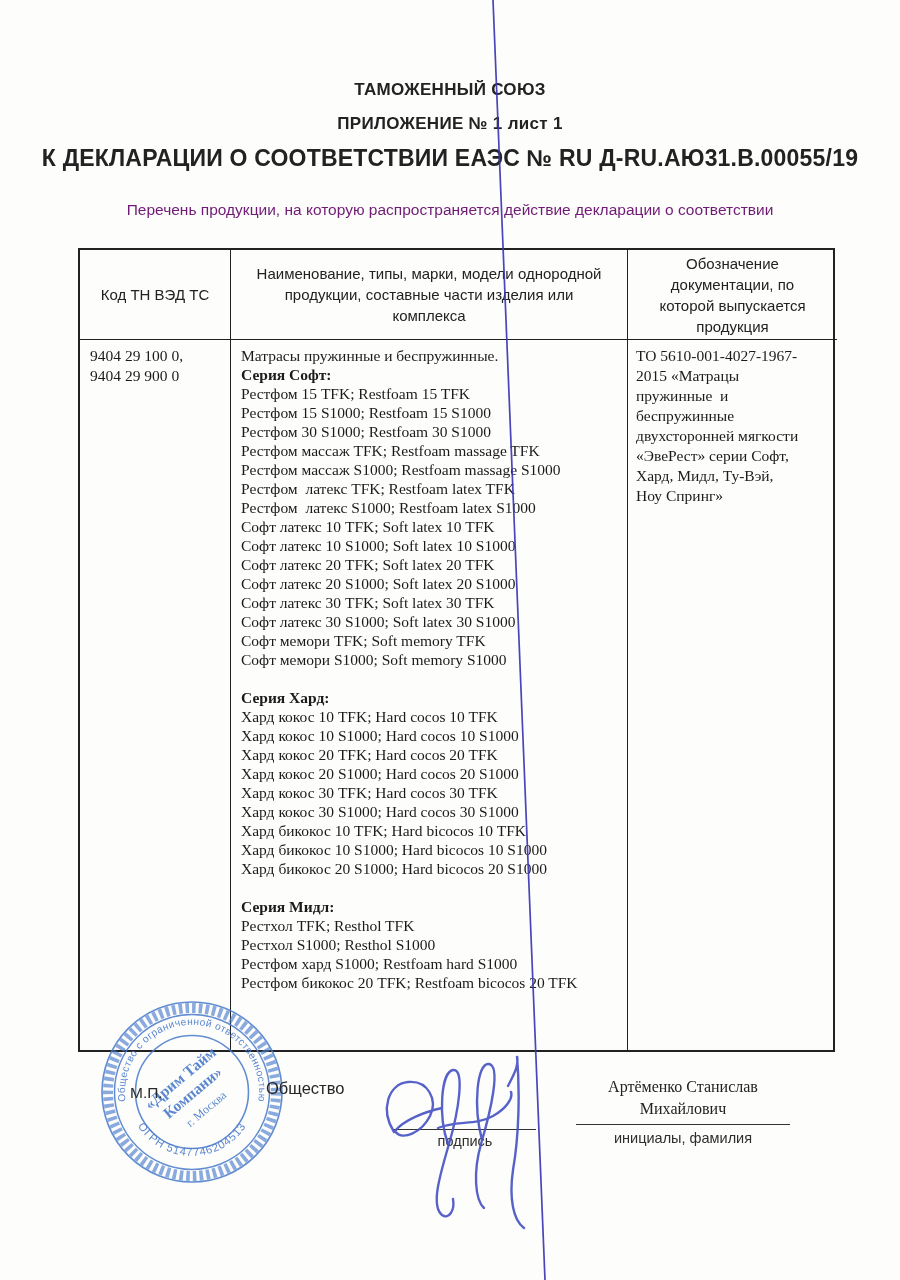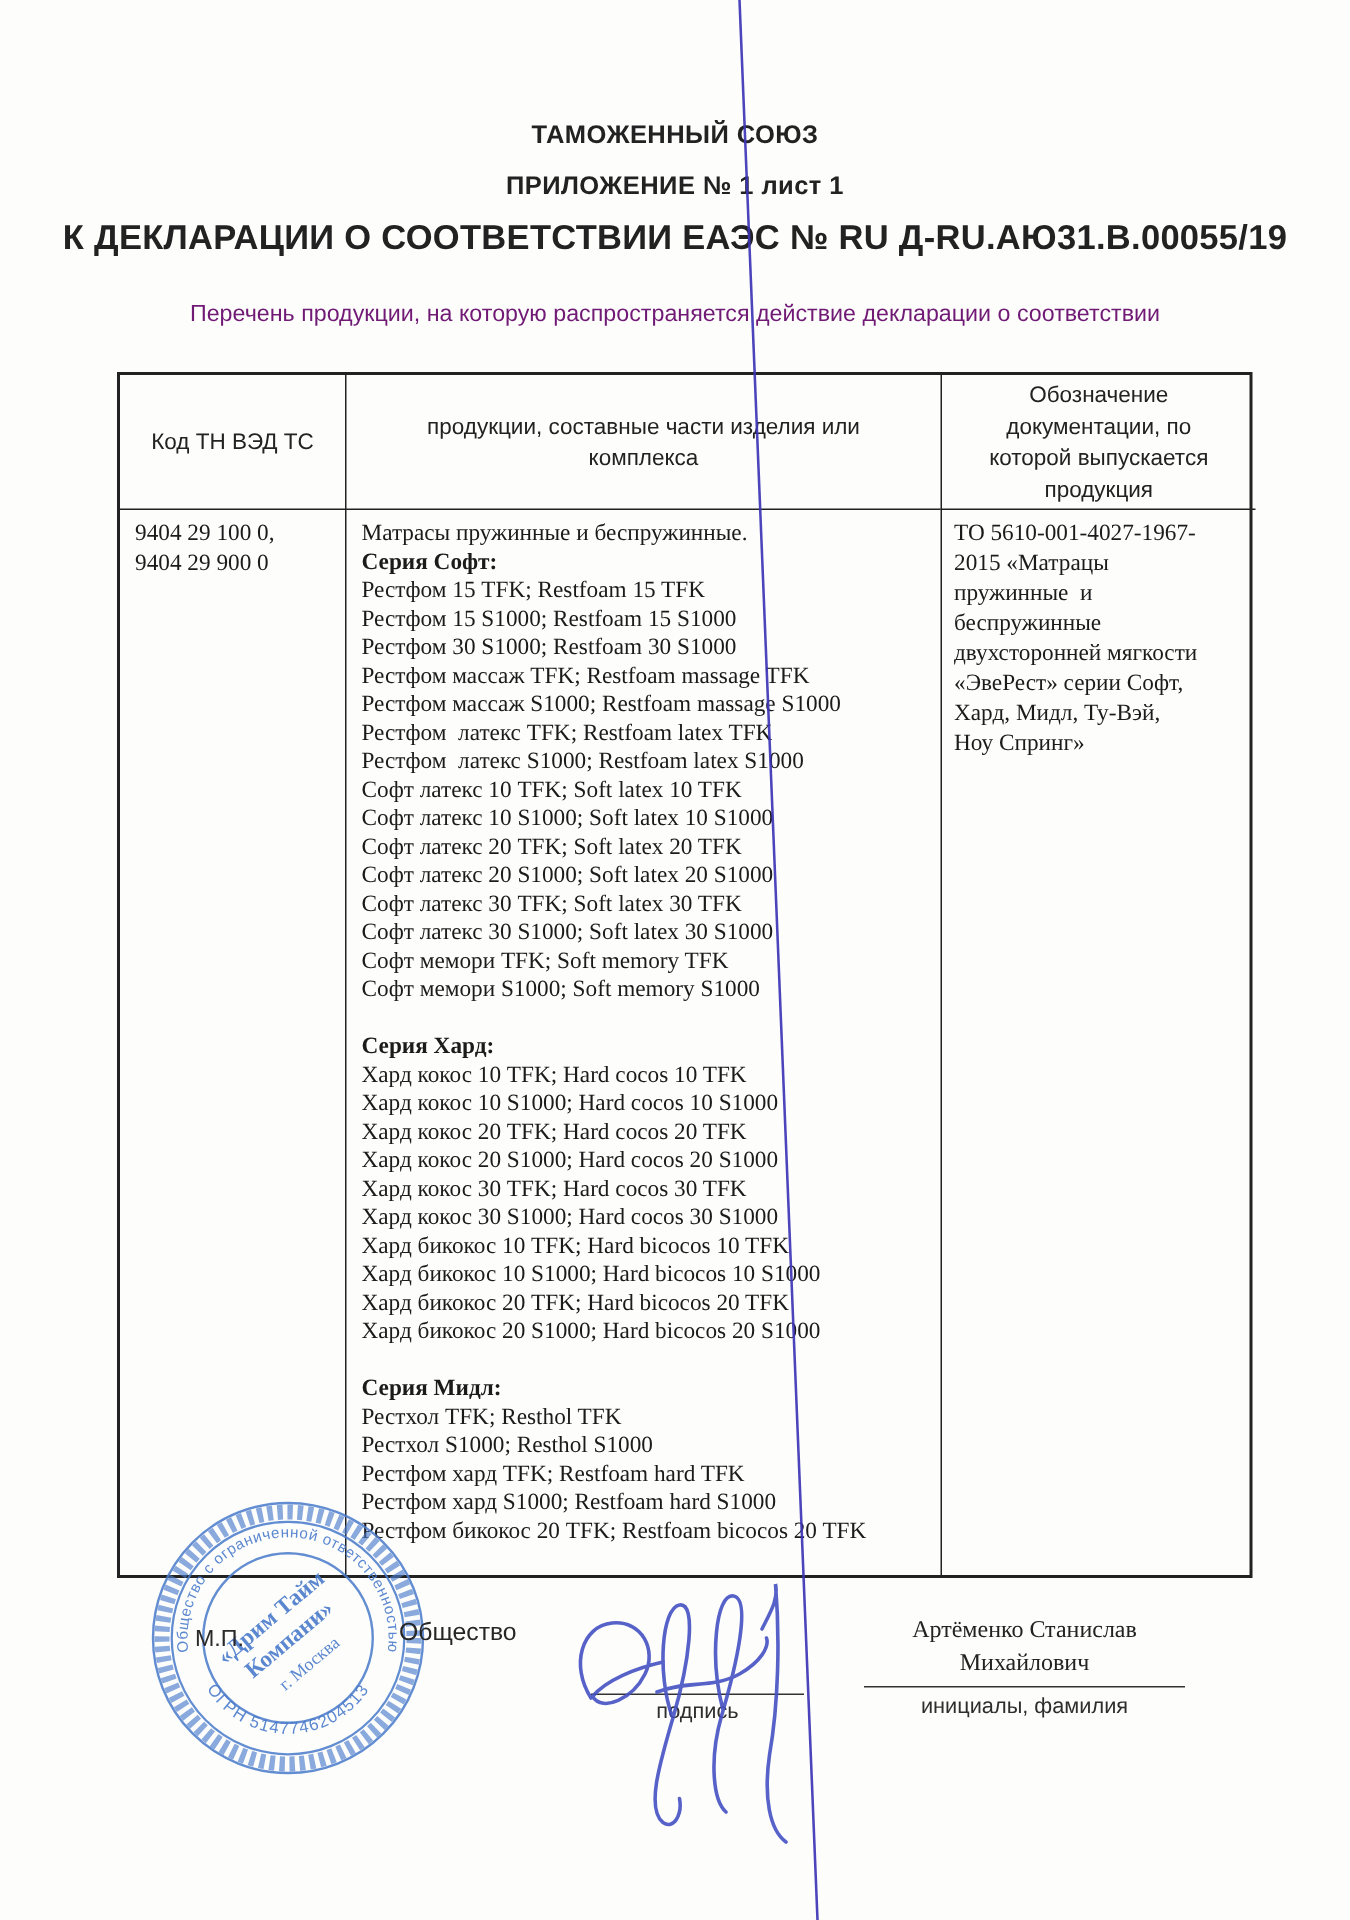--- a/index.html
+++ b/index.html
@@ -50,20 +50,21 @@
   <div class="hdr t1">ТАМОЖЕННЫЙ СОЮЗ</div>
   <div class="hdr t2">ПРИЛОЖЕНИЕ № 1 лист 1</div>
   <div class="hdr t3">К ДЕКЛАРАЦИИ О СООТВЕТСТВИИ ЕАЭС № RU Д-RU.АЮ31.В.00055/19</div>
   <div class="hdr sub">Перечень продукции, на которую распространяется действие декларации о соответствии</div>
 
   <div class="doc-table">
     <div class="cell th">
       <div class="hline">Код ТН ВЭД ТС</div>
     </div>
     <div class="cell th cb">
+        <div class="hline">Наименование, типы, марки, модели однородной</div>
         <div class="hline">продукции, составные части изделия или</div>
         <div class="hline">комплекса</div>
       </div>
     <div class="cell th cb">
         <div class="hline">Обозначение</div>
         <div class="hline">документации, по</div>
         <div class="hline">которой выпускается</div>
         <div class="hline">продукция</div>
       </div>
 
@@ -92,27 +93,25 @@
         <div class="product-line"></div>
         <div class="product-line bold">Серия Хард:</div>
         <div class="product-line">Хард кокос 10 TFK; Hard cocos 10 TFK</div>
         <div class="product-line">Хард кокос 10 S1000; Hard cocos 10 S1000</div>
         <div class="product-line">Хард кокос 20 TFK; Hard cocos 20 TFK</div>
         <div class="product-line">Хард кокос 20 S1000; Hard cocos 20 S1000</div>
         <div class="product-line">Хард кокос 30 TFK; Hard cocos 30 TFK</div>
         <div class="product-line">Хард кокос 30 S1000; Hard cocos 30 S1000</div>
         <div class="product-line">Хард бикокос 10 TFK; Hard bicocos 10 TFK</div>
         <div class="product-line">Хард бикокос 10 S1000; Hard bicocos 10 S1000</div>
-        <div class="product-line">Хард бикокос 20 TFK; Hard bicocos 20 TFK</div>
         <div class="product-line">Хард бикокос 20 S1000; Hard bicocos 20 S1000</div>
         <div class="product-line"></div>
         <div class="product-line bold">Серия Мидл:</div>
         <div class="product-line">Рестхол TFK; Resthol TFK</div>
         <div class="product-line">Рестхол S1000; Resthol S1000</div>
-        <div class="product-line">Рестфом хард TFK; Restfoam hard TFK</div>
         <div class="product-line">Рестфом хард S1000; Restfoam hard S1000</div>
         <div class="product-line">Рестфом бикокос 20 TFK; Restfoam bicocos 20 TFK</div>
       </div>
     <div class="cell td cb doc-cell">
         <div class="doc-line">ТО 5610-001-4027-1967-</div>
         <div class="doc-line">2015 «Матрацы</div>
         <div class="doc-line">пружинные  и</div>
         <div class="doc-line">беспружинные</div>
         <div class="doc-line">двухсторонней мягкости</div>
         <div class="doc-line">«ЭвеРест» серии Софт,</div>

